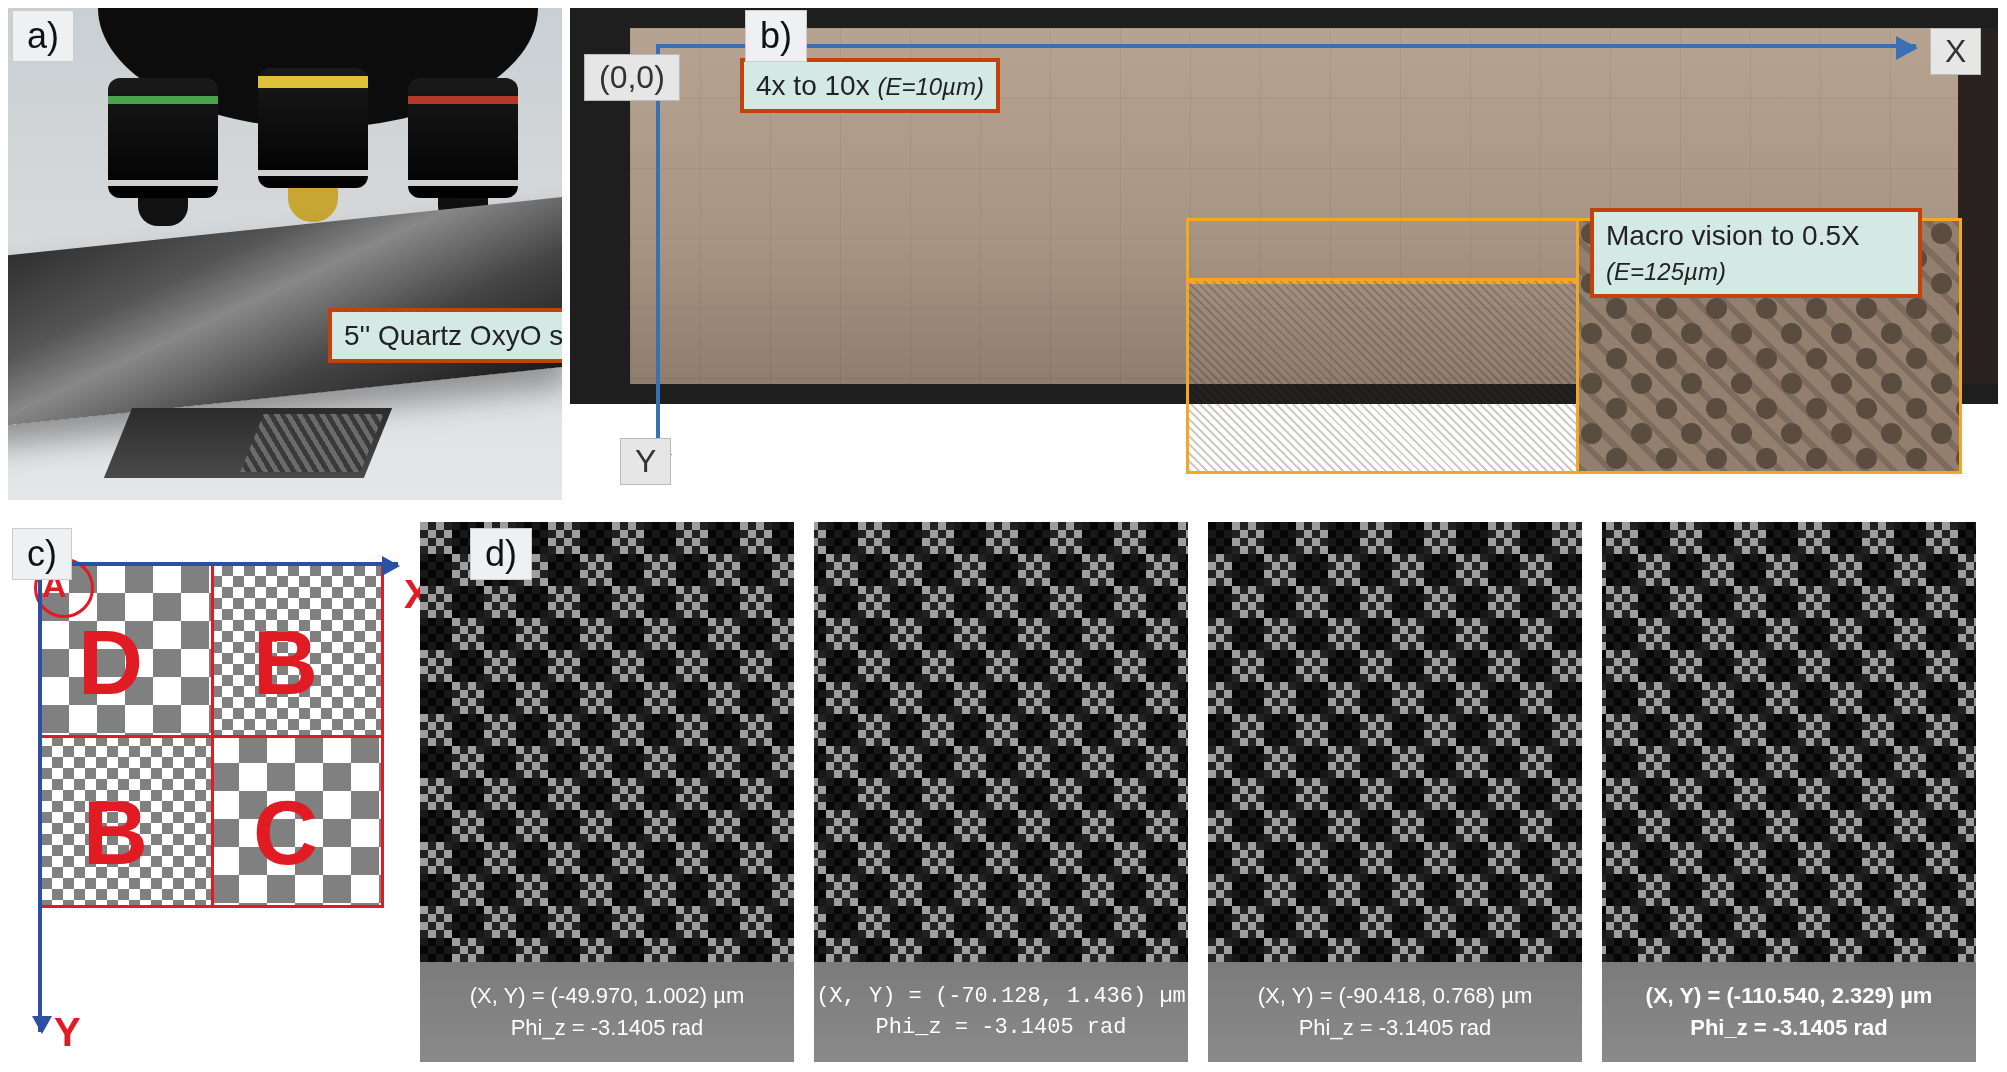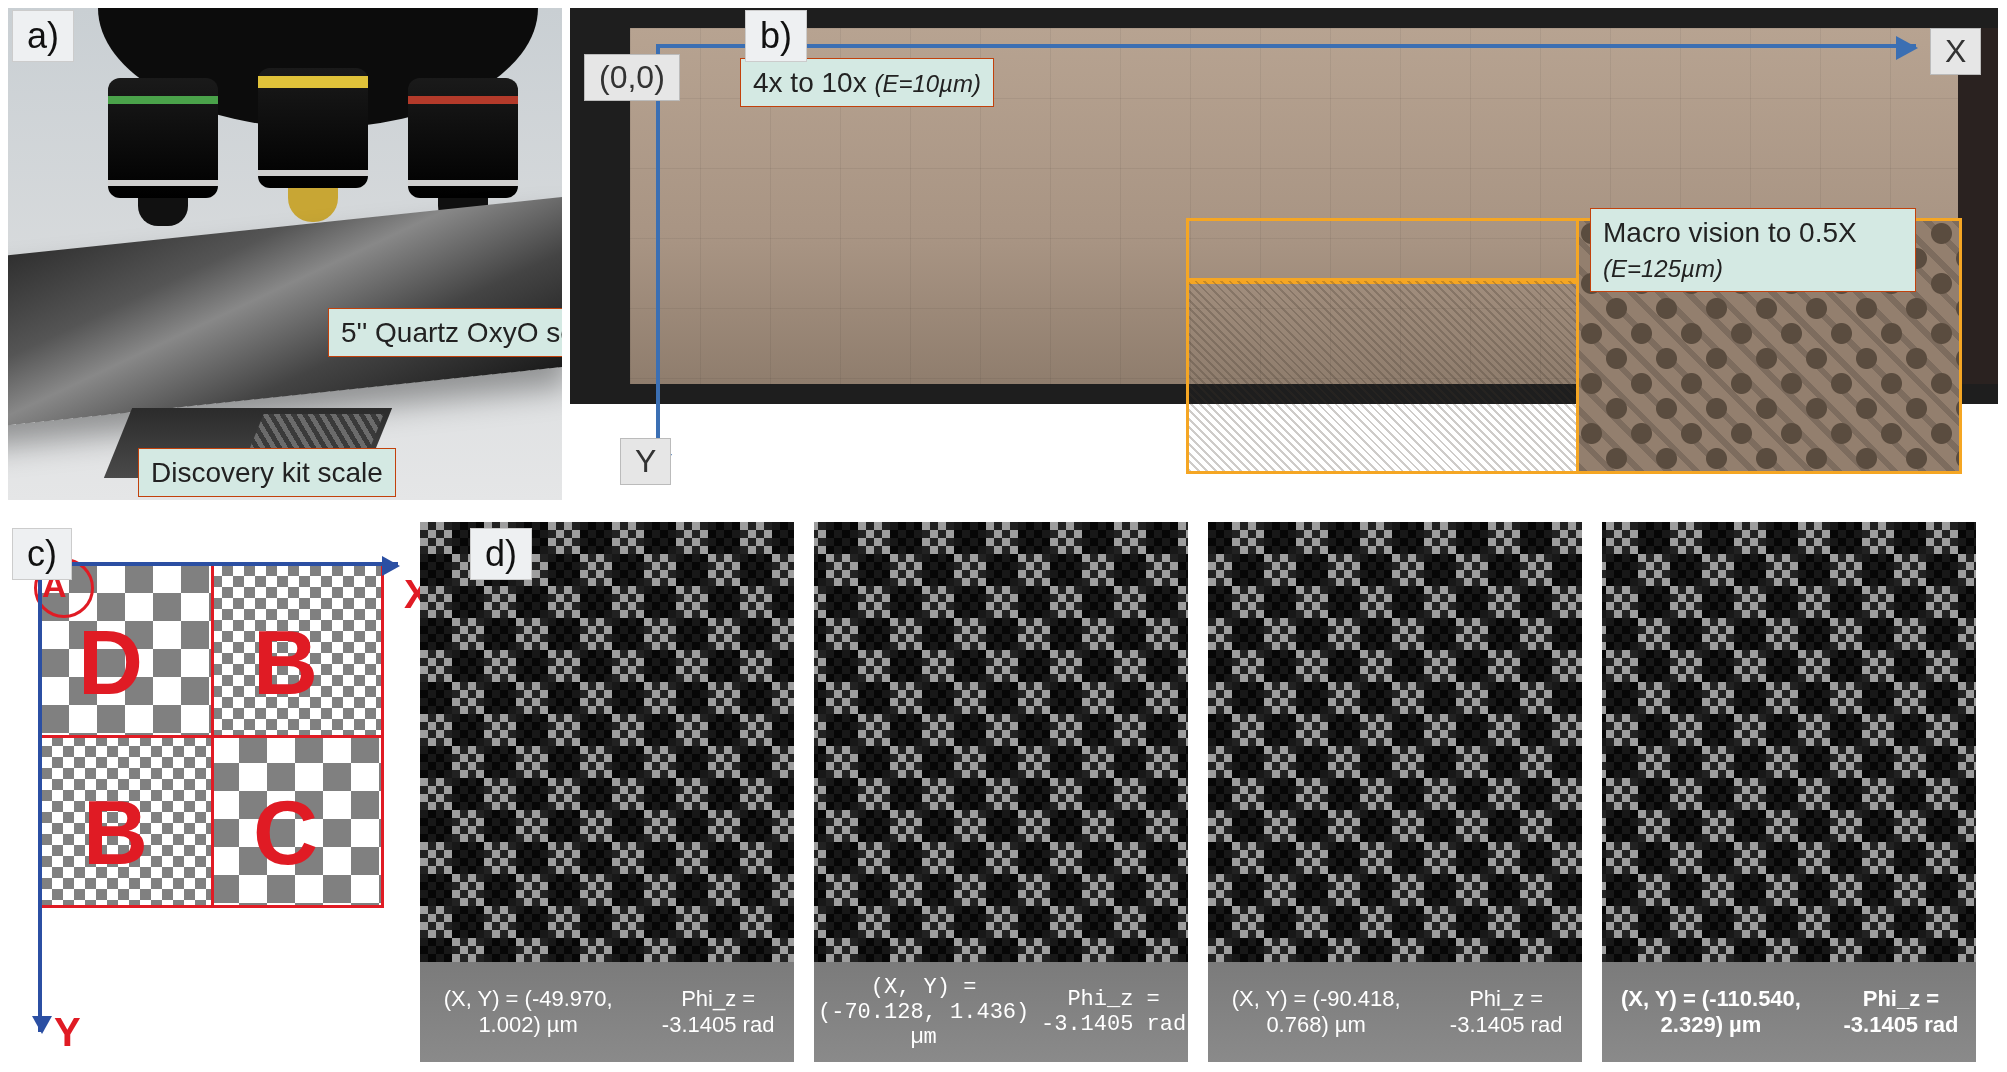--- a/index.html
+++ b/index.html
@@ -22,21 +22,21 @@
     font-weight: 400;
     color: #111;
     padding: 4px 14px;
     z-index: 50;
   }
 
   
   .callout {
     position: absolute;
     background: #d4e9e3;
-    border: 1px solid #c2410c;
+    border: 4px solid #c2410c;
     font-size: 28px;
     color: #222;
     padding: 6px 12px;
     z-index: 40;
     line-height: 1.25;
     white-space: nowrap;
   }
   .callout .sub {
     font-style: italic;
     font-size: 24px;
@@ -263,21 +263,21 @@
     background-size: 64px 64px;
     mix-blend-mode: multiply;
     opacity:0.85;
   }
   #panel-d .crop .footer {
     position:absolute; left:0; right:0; bottom:0; height:100px;
     background: linear-gradient(#7b7b7b,#8a8a8a);
     color:#ffffff;
     font-size:22px;
     display:flex;
-    flex-direction:row;
+    flex-direction:column;
     align-items:center;
     justify-content:center;
     gap:6px;
     text-align:center;
   }
   #panel-d .crop1 { left: 0px; }
   #panel-d .crop2 { left: 394px; font-family: Liberation Mono, monospace; }
   #panel-d .crop3 { left: 788px; }
   #panel-d .crop4 { left: 1182px; font-weight: bold; }
   
@@ -305,21 +305,20 @@
     <div class="ring-red"></div>
       <div class="ring-white"></div>
       <div class="tip"></div>
   </div>
   <div class="stage"></div>
   <div class="slide">
     <div class="slide-pattern"></div>
   </div>
 
   <div class="callout" style="left:320px; top:300px;">5'' Quartz OxyO scale</div>
-  <div class="callout" style="left:130px; top:440px;">Discovery kit scale</div>
 </div>
 <div class="panel-label" style="left:12px; top:10px;">a)</div>
 
 <div id="panel-b">
   <div class="inner">
 
     <div class="zone" style="left:556px; top:190px; width:390px; height:60px;"></div>
     <div class="zone zone-fine" style="left:556px; top:250px; width:390px; height:190px;"></div>
     <div class="zone zone-macro" style="left:946px; top:190px; width:380px; height:250px;"></div>
   </div>

